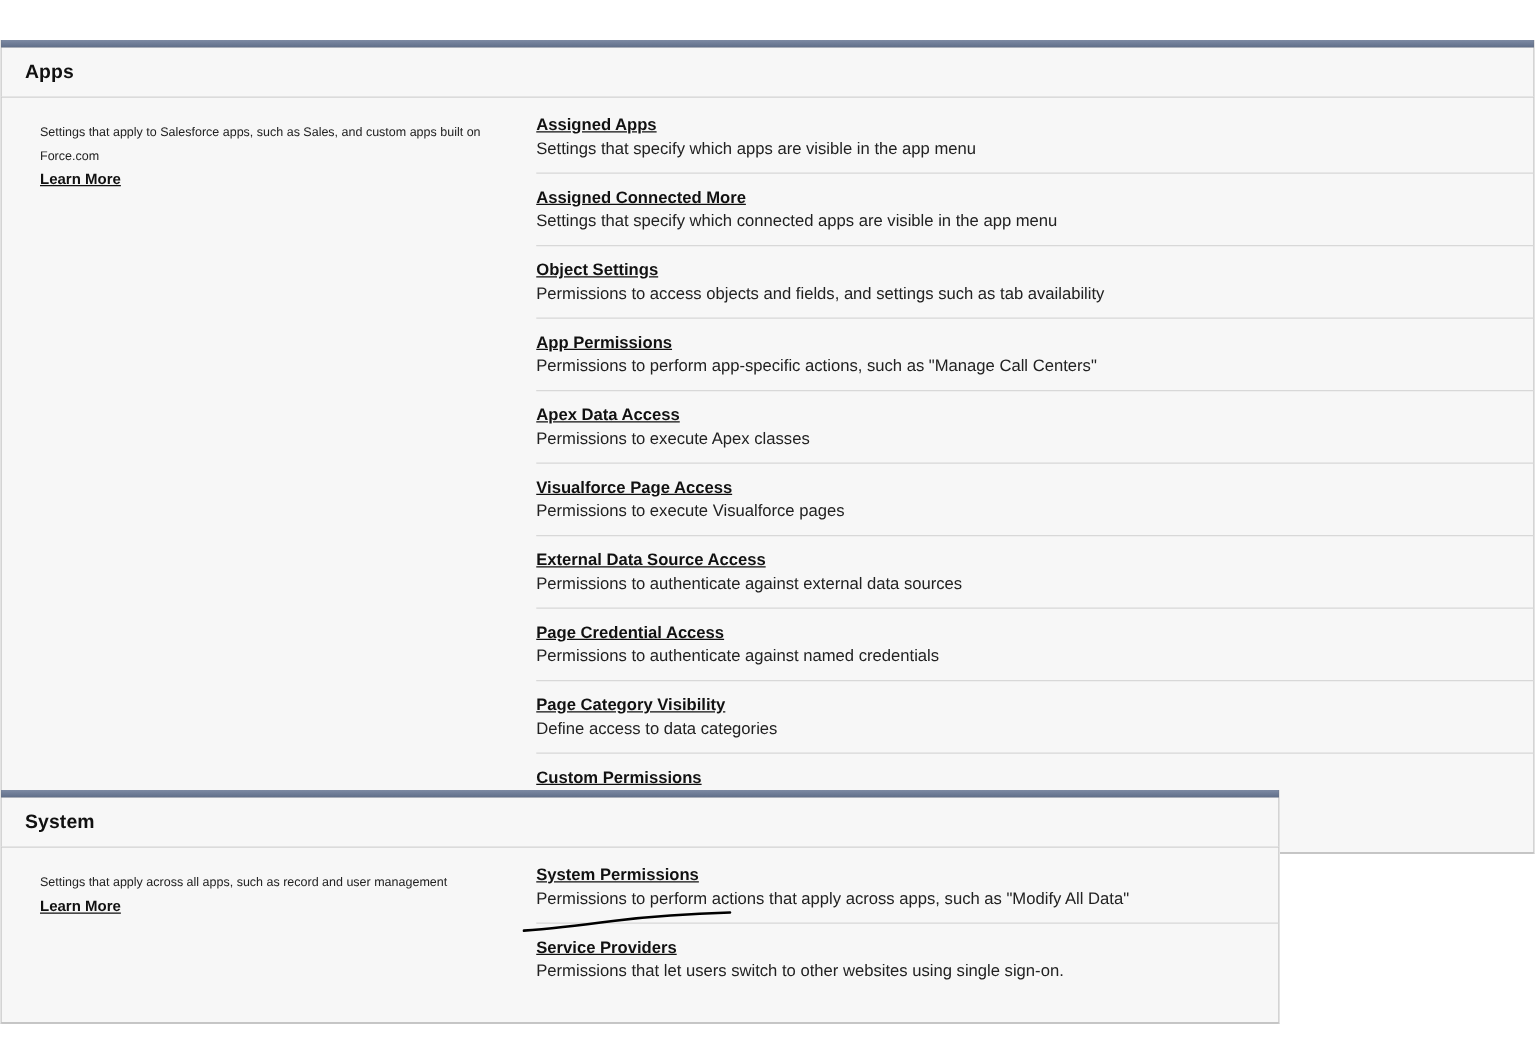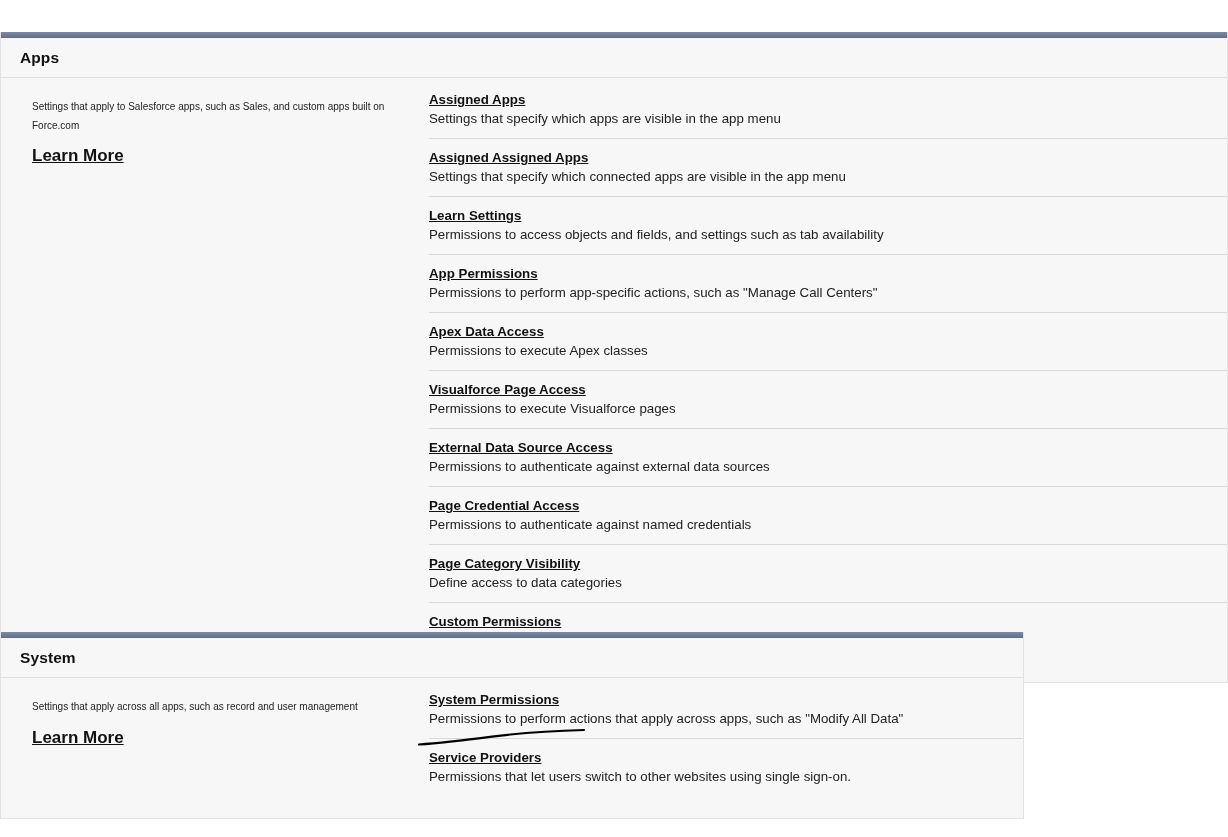--- a/index.html
+++ b/index.html
@@ -71,22 +71,22 @@
     padding: 20px 30px 20px 31px;
     box-sizing: border-box;
   }
   .desc-text {
     font-size: 10px;
     line-height: 18.5px;
     color: #222222;
   }
   .learn-more {
     display: inline-block;
-    margin-top: 11px;
-    font-size: 17px;
+    margin-top: 1px;
+    font-size: 12px;
     font-weight: bold;
     color: #111111;
     text-decoration: underline;
     cursor: pointer;
   }
 
   
   .list-col {
     flex: 1 1 auto;
     padding: 0;
@@ -152,26 +152,26 @@
         <a class="learn-more">Learn More</a>
       </div>
       <div class="list-col">
 
         <div class="list-item">
           <a class="item-link">Assigned Apps</a>
           <div class="item-desc">Settings that specify which apps are visible in the app menu</div>
         </div>
 
         <div class="list-item">
-          <a class="item-link">Assigned Assigned Apps</a>
+          <a class="item-link">Assigned Connected More</a>
           <div class="item-desc">Settings that specify which connected apps are visible in the app menu</div>
         </div>
 
         <div class="list-item">
-          <a class="item-link">Learn Settings</a>
+          <a class="item-link">Object Settings</a>
           <div class="item-desc">Permissions to access objects and fields, and settings such as tab availability</div>
         </div>
 
         <div class="list-item">
           <a class="item-link">App Permissions</a>
           <div class="item-desc">Permissions to perform app-specific actions, such as "Manage Call Centers"</div>
         </div>
 
         <div class="list-item">
           <a class="item-link">Apex Data Access</a>

